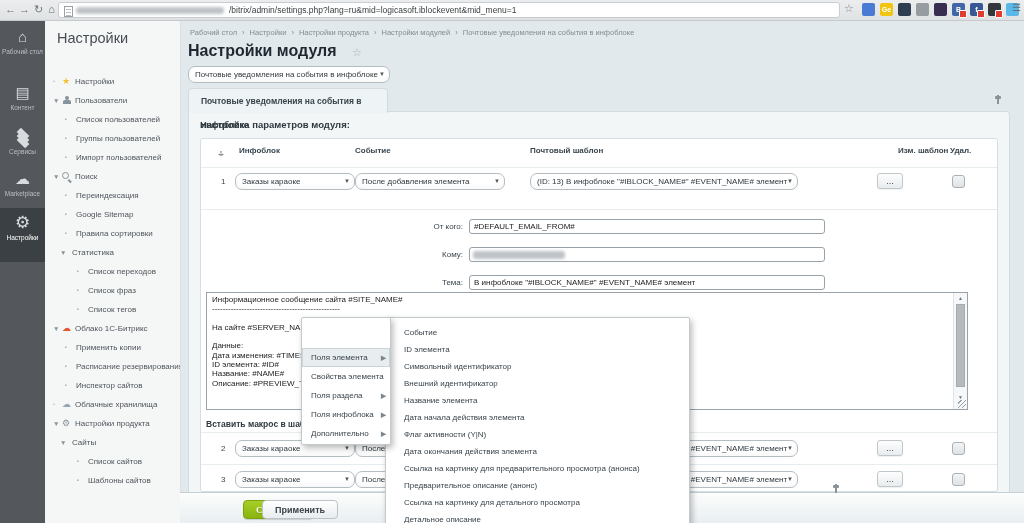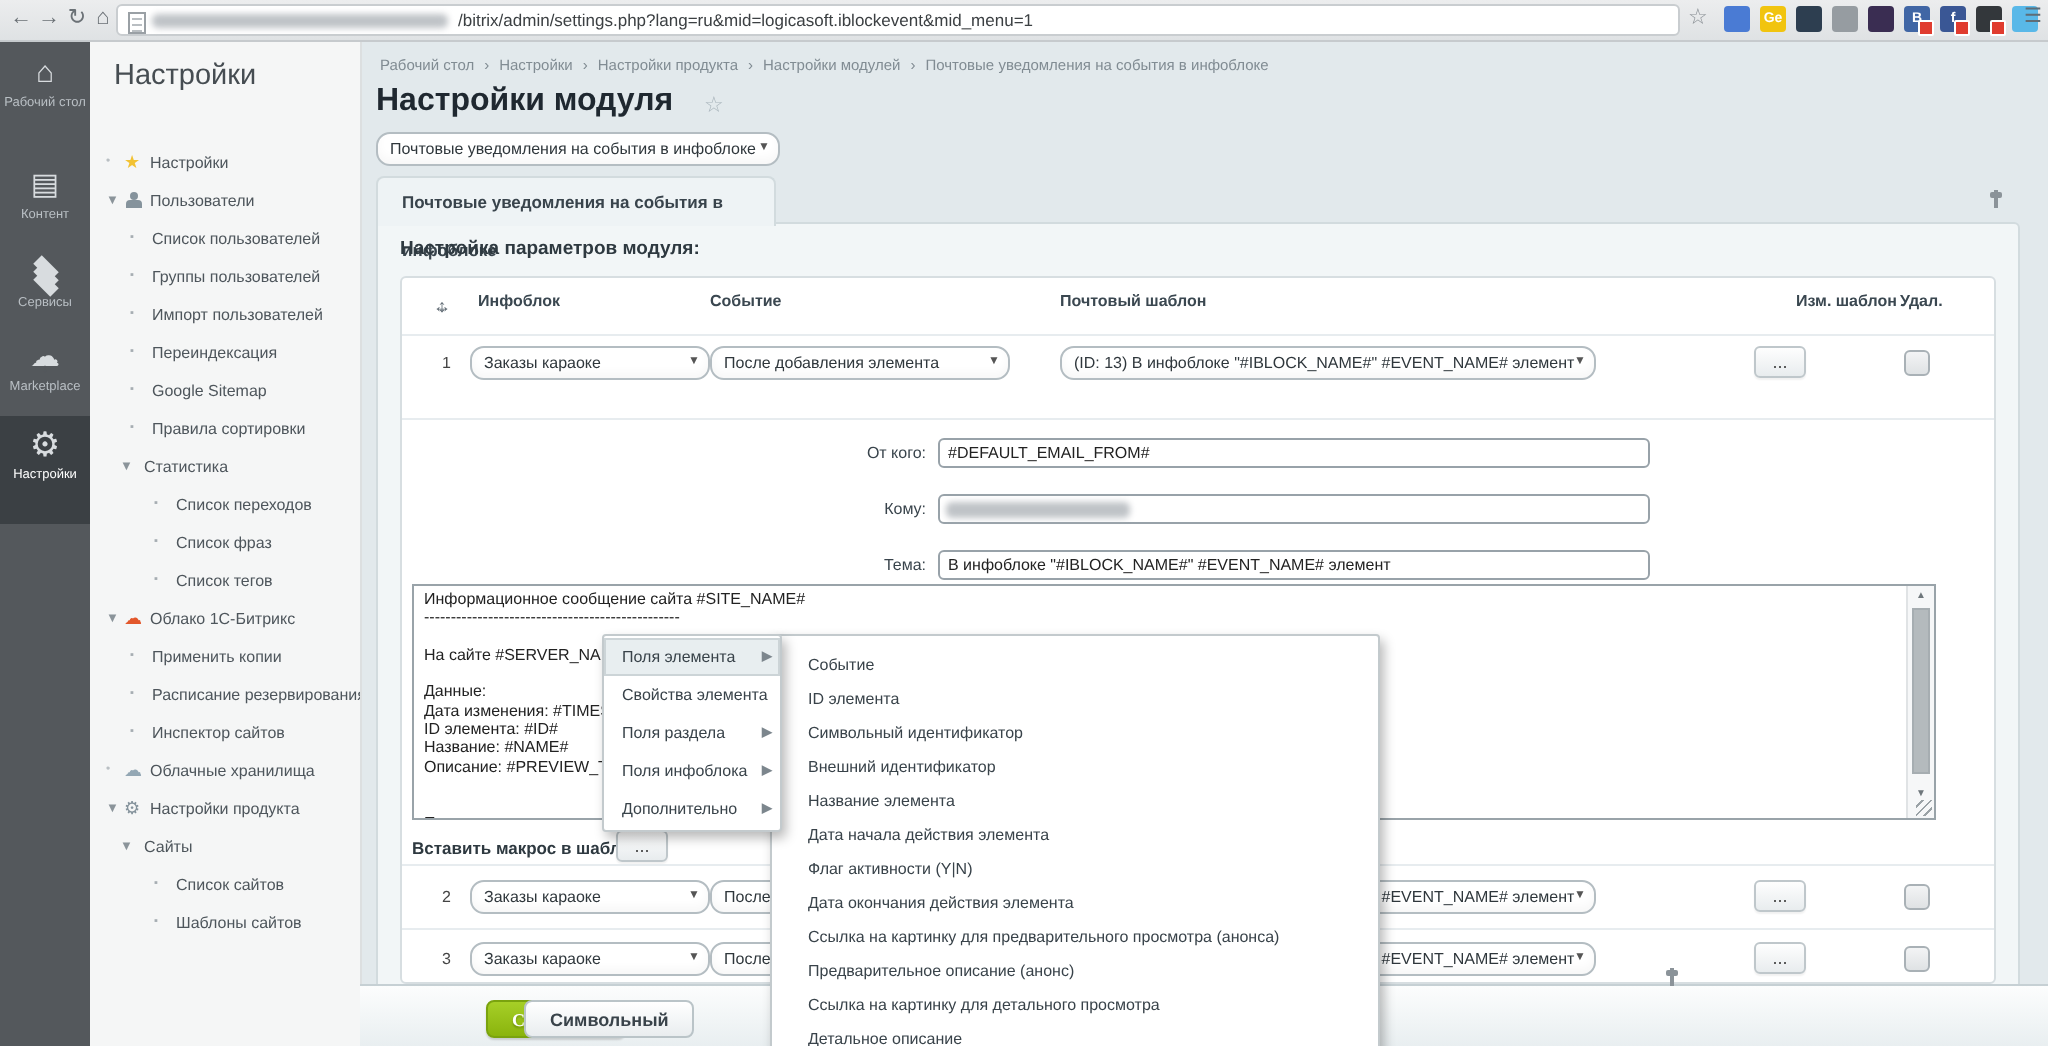--- a/index.html
+++ b/index.html
@@ -126,21 +126,21 @@
     box-shadow:0 1px 1px rgba(0,0,0,.15);margin-left:48px;}
   #apply-btn{position:absolute;left:82px;top:7px;height:19px;padding:0 12px;border-radius:4px;
     background:linear-gradient(#ffffff,#e9edef);border:1px solid #bac4c8;color:#39434a;
     font-weight:bold;font-size:9px;font-family:inherit;}
   
   .menu{position:absolute;background:#fff;border:1px solid #c3cacd;border-radius:2px;
     box-shadow:2px 3px 6px rgba(0,0,0,.28);}
   #ctx-menu{left:301px;top:317px;width:88px;z-index:60;padding:1px 0;}
   .menu1-item{position:relative;height:19px;line-height:19px;font-size:8px;color:#39434a;
     padding:0 14px 0 9px;white-space:nowrap;cursor:pointer;}
-  .menu1-item.active{background:#e8eef0;box-shadow:inset 0 0 0 1px #ccd4d7;}
+  .menu1-item.active{background:#e8eef0;box-shadow:inset 0 0 0 1px #ccd4d7;margin-top:29px;}
   .menu-arrow{position:absolute;right:4px;top:0;font-size:6.5px;color:#7c868d;line-height:19px;}
   #ctx-submenu{left:385px;top:317px;width:303px;height:220px;z-index:55;padding:6px 0;}
   .menu2-item{height:17px;line-height:17px;font-size:8px;color:#39434a;padding:0 10px 0 18px;
     white-space:nowrap;cursor:pointer;}
 </style>
 </head>
 <body>
 
 <div id="browser-bar">
   <div class="nav-btn" style="left:4px">←</div>
@@ -219,20 +219,28 @@
         <span class="mlabel">Список пользователей</span>
       </div>
       <div class="mitem lv1">
         <span class="mark mk-bullet">▪</span>
         <span class="mlabel">Группы пользователей</span>
       </div>
       <div class="mitem lv1">
         <span class="mark mk-bullet">▪</span>
         <span class="mlabel">Импорт пользователей</span>
       </div>
+      <div class="mitem lv0">
+        <span class="mark mk-arrow">▼</span>
+        <span class="micon ic-search">
+          <i class="s-lens"></i>
+          <i class="s-handle"></i>
+        </span>
+        <span class="mlabel">Поиск</span>
+      </div>
       <div class="mitem lv1">
         <span class="mark mk-bullet">▪</span>
         <span class="mlabel">Переиндексация</span>
       </div>
       <div class="mitem lv1">
         <span class="mark mk-bullet">▪</span>
         <span class="mlabel">Google Sitemap</span>
       </div>
       <div class="mitem lv1">
         <span class="mark mk-bullet">▪</span>
@@ -405,21 +413,21 @@
     <div class="sel" style="left:329px;top:332px;width:246px">
       <span>(ID: 13) В инфоблоке "#IBLOCK_NAME#" #EVENT_NAME# элемент</span><b class="car">▼</b>
     </div>
     <button class="btn-dots" style="left:676px;top:332px">...</button>
     <div class="chk" style="left:751px;top:334px"></div>
   </div>
 </div>
 
 <div id="footer">
   <button id="save-btn">Сохранить</button>
-  <button id="apply-btn">Символьный</button>
+  <button id="apply-btn">Применить</button>
 </div>
 <div class="pin" id="pin-bottom" style="z-index:6">
     <b></b>
     <i></i>
   </div>
 
 <div class="menu" id="ctx-submenu">
     <div class="menu2-item">Событие</div>
     <div class="menu2-item">ID элемента</div>
     <div class="menu2-item">Символьный идентификатор</div>

